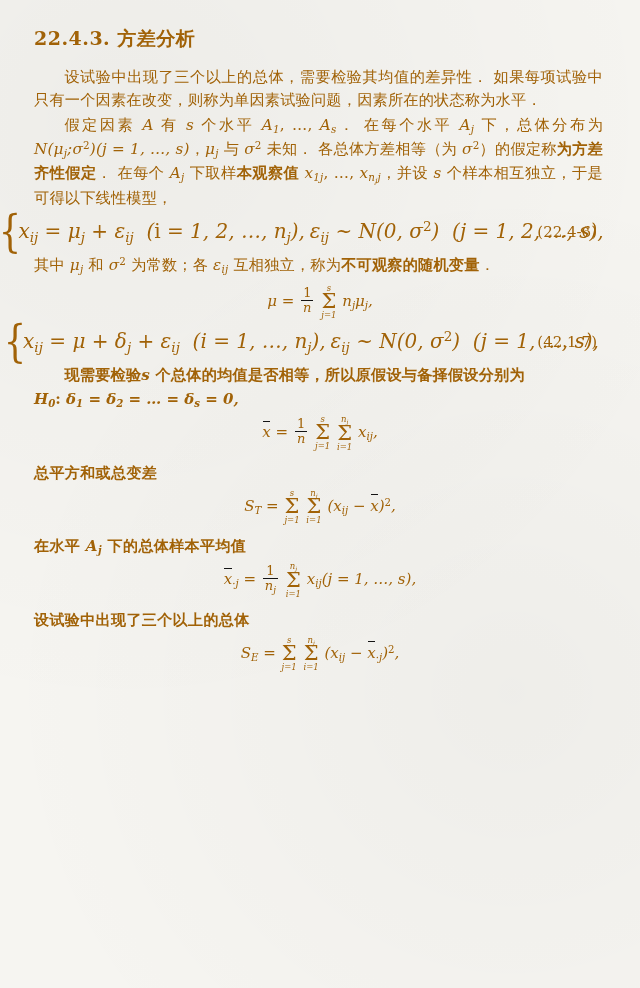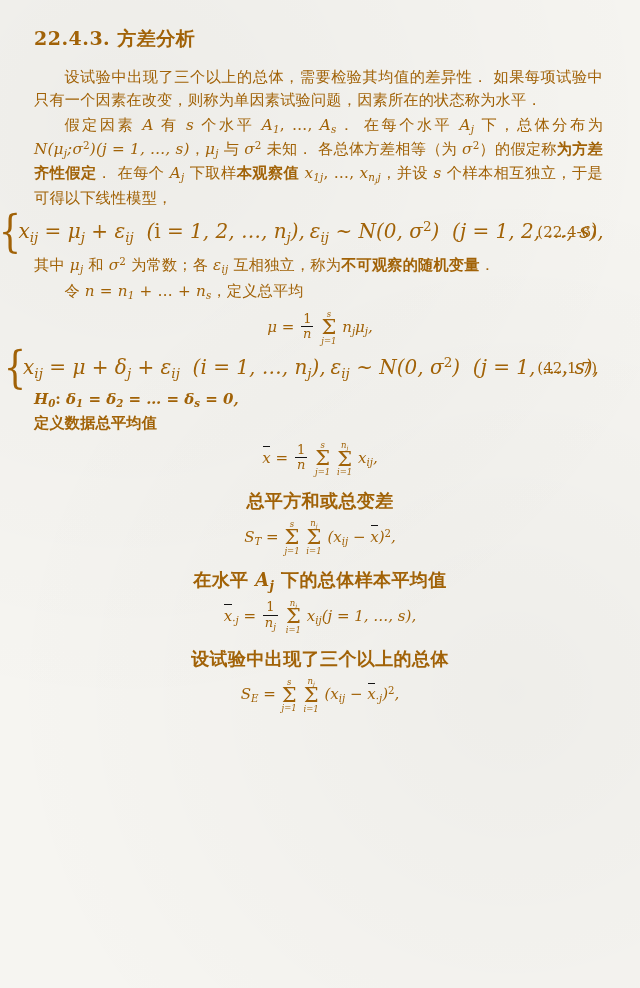--- a/index.html
+++ b/index.html
@@ -163,25 +163,24 @@
   }
   .ovl::before {
     content: "";
     position: absolute;
     left: 4%;
     right: 4%;
     top: -0.18em;
     border-top: 1.3px solid #141414;
   }
   .bold-head {
-    font-size: 18px;
+    font-size: 15px;
     font-weight: bold;
     margin: 12px 0 4px 0;
     letter-spacing: 0.4px;
-    text-align: center;
   }
   .hyp-line {
     font-size: 15px;
     margin: 3px 0;
   }
   .page-number {
     position: absolute;
     left: 0;
     right: 0;
     bottom: 22px;
@@ -217,23 +216,20 @@
         <span class="line math">x<sub>ij</sub> = μ<sub>j</sub> + ε<sub>ij</sub>&nbsp; (<span class="up">i</span> = 1, 2, …, n<sub>j</sub>),</span>
         <span class="line math">ε<sub>ij</sub> ~ N(0, σ<sup>2</sup>)&nbsp; (j = 1, 2, …, s),</span>
       </span>
       <span class="eq-tag">(22.4-6)</span>
     </div>
 
     <p class="body">
       其中 <span class="math">μ<sub>j</sub></span> 和 <span class="math">σ<sup>2</sup></span> 为常数；各 <span class="math">ε<sub>ij</sub></span> 互相独立，称为<span class="b">不可观察的随机变量</span>．
     </p>
 
-    <p class="body indent">
-      令 <span class="math">n</span> = <span class="math">n<sub>1</sub></span> + … + <span class="math">n<sub>s</sub></span>，定义总平均
-    </p>
 
     <div class="eq-block">
       <span class="math">μ =</span>
       <span class="frac">
         <span class="num">1</span><span class="den">n</span>
       </span>
       <span class="sum">
         <span class="lim">s</span><span class="sig">Σ</span><span class="lim">j=1</span>
       </span>
       <span class="math">n<sub>j</sub>μ<sub>j</sub>,</span>
@@ -243,26 +239,28 @@
     <div class="eq-block">
       <span class="system">
         <span class="brace">{</span>
         <span class="line math">x<sub>ij</sub> = μ + δ<sub>j</sub> + ε<sub>ij</sub>&nbsp; (i = 1, …, n<sub>j</sub>),</span>
         <span class="line math">ε<sub>ij</sub> ~ N(0, σ<sup>2</sup>)&nbsp; (j = 1, …, s),</span>
       </span>
       <span class="eq-tag">(42.1-7)</span>
     </div>
 
 
+    <p class="body indent b">
+      现需要检验<span class="it">s</span> 个总体的均值是否相等，所以原假设与备择假设分别为
+    </p>
 
     <div class="hyp-line b">
       <span class="math">H<sub>0</sub></span>: <span class="math">δ<sub>1</sub> = δ<sub>2</sub> = … = δ<sub>s</sub> = 0,</span>
     </div>
 
-    <p class="body b">定义数据总平均值</p>
 
     <p class="body indent b"></p>
 
     <div class="eq-block">
       <span class="math"><span class="ovl">x</span> =</span>
       <span class="frac">
         <span class="num">1</span><span class="den">n</span>
       </span>
       <span class="sum">
         <span class="lim">s</span><span class="sig">Σ</span><span class="lim">j=1</span>

